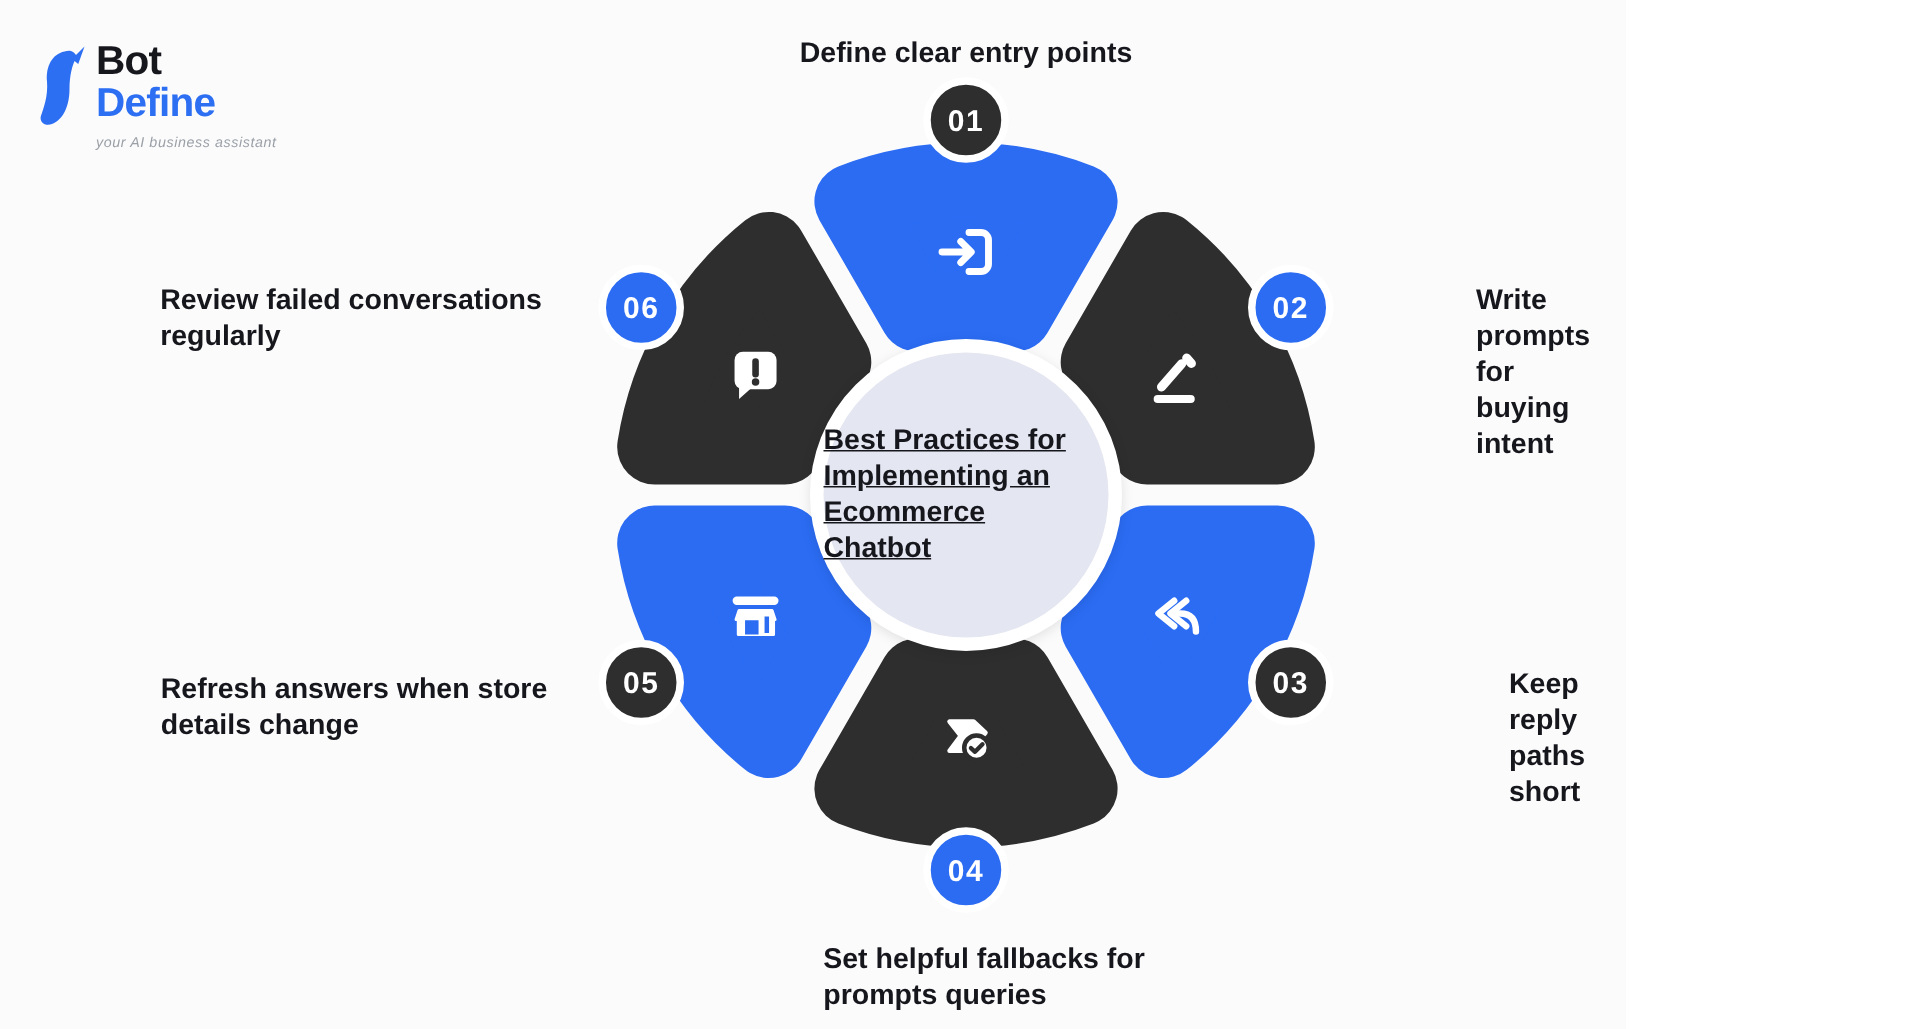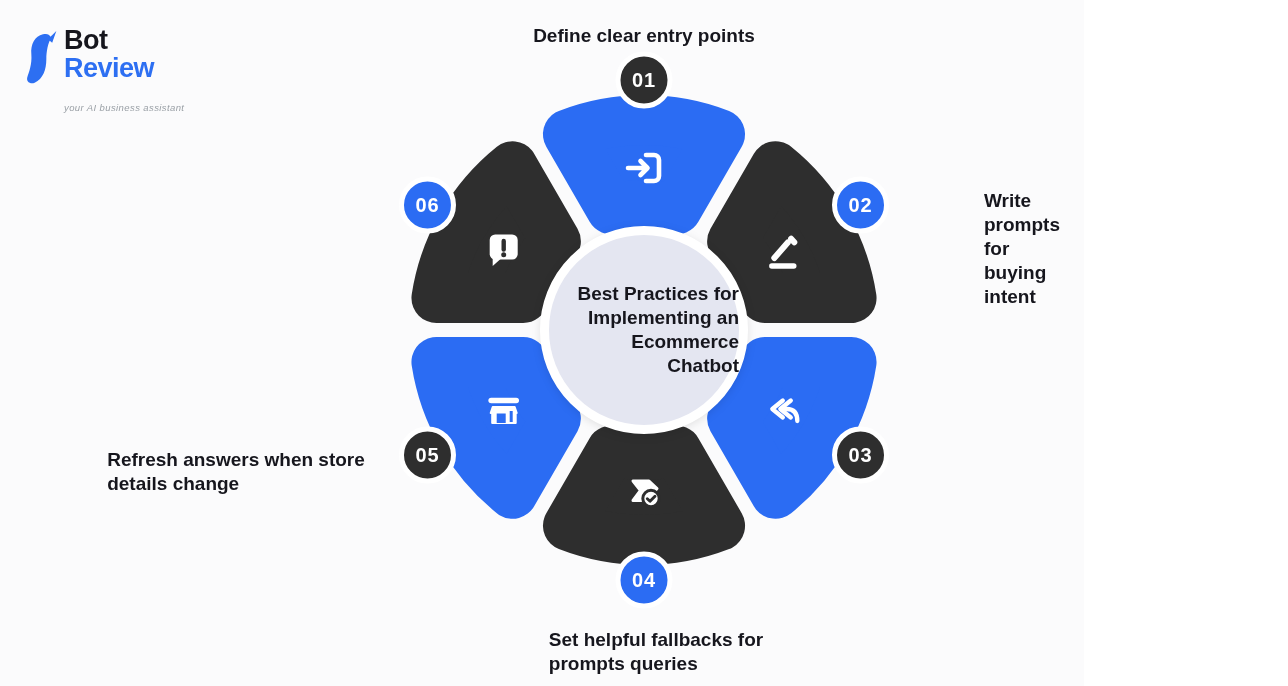--- a/index.html
+++ b/index.html
@@ -7,28 +7,28 @@
     position:relative;
     width:1084px;height:686px;
     background:#FBFBFC;
     font-family:"Liberation Sans",sans-serif;
     overflow:hidden;
   }
   
   .logo{position:absolute;left:18px;top:26px;display:flex;gap:6px;}
   .logo-text .l1{font-size:27px;font-weight:800;line-height:28px;letter-spacing:-.5px;color:#16161D;}
   .logo-text .l2{font-size:27px;font-weight:800;line-height:28px;letter-spacing:-.5px;color:#2D6FF2;}
-  .logo-text .tagline{margin-top:20px;font-size:9.5px;font-style:italic;color:#9AA0A6;letter-spacing:.4px;}
+  .logo-text .tagline{margin-top:8px;font-size:9.5px;font-style:italic;color:#9AA0A6;letter-spacing:.4px;}
   
   #flower-svg{position:absolute;left:344px;top:30px;}
   #flower-svg text{font-family:"Liberation Sans",sans-serif;font-weight:700;fill:#fff;font-size:20px;letter-spacing:1px;}
   .center-title{
     position:absolute;left:644px;top:330px;transform:translate(-50%,-50%);
-    width:190px;text-align:right;white-space:pre-line;
-    font-size:19px;font-weight:700;line-height:24px;color:#16161D;
+    width:190px;text-align:left;white-space:pre-line;
+    font-size:19px;font-weight:700;line-height:24px;color:#16161D;text-decoration:underline;
   }
   
   .petal-label{
     position:absolute;transform:translateX(-50%);
     text-align:left;white-space:pre-line;
     font-size:19px;font-weight:700;line-height:24px;color:#16161D;
   }
   .pos-1{left:644px;top:24px;}
   .pos-2{left:1022px;top:189px;}
   .pos-3{left:1032px;top:445px;}
@@ -41,21 +41,21 @@
 
 <div class="canvas">
 
   <div class="logo">
     <svg width="40" height="70" viewBox="0 0 48 84">
       <path d="M30 10 C20 12 15 22 16 34 C17 46 13 56 11 62 C10 67 15 70 20 68 C30 64 34 52 34 40 C34 30 36 20 40 14 C37 9 34 9 30 10 Z" fill="#2D6FF2"></path>
       <path d="M36 16 L46 6 L41 20 Z" fill="#2D6FF2"></path>
     </svg>
     <div class="logo-text">
       <div class="l1">Bot</div>
-      <div class="l2">Review</div>
+      <div class="l2">Define</div>
       <div class="tagline">your AI business assistant</div>
     </div>
   </div>
 
   <svg id="flower-svg" width="600" height="600" viewBox="-300 -300 600 600">
       <path d="M-32.70 -120.65 L-76.06 -195.74 A210 210 0 0 1 76.06 -195.74 L32.70 -120.65 A125 125 0 0 0 -32.70 -120.65 Z" fill="#2B6CF3" stroke="#2B6CF3" stroke-width="50" stroke-linejoin="round" stroke-linecap="round"></path>
       <path d="M88.13 -88.65 L131.49 -163.74 A210 210 0 0 1 207.55 -32.00 L120.83 -32.00 A125 125 0 0 0 88.13 -88.65 Z" fill="#2E2E2E" stroke="#2E2E2E" stroke-width="50" stroke-linejoin="round" stroke-linecap="round"></path>
       <path d="M120.83 32.00 L207.55 32.00 A210 210 0 0 1 131.49 163.74 L88.13 88.65 A125 125 0 0 0 120.83 32.00 Z" fill="#2B6CF3" stroke="#2B6CF3" stroke-width="50" stroke-linejoin="round" stroke-linecap="round"></path>
       <path d="M32.70 120.65 L76.06 195.74 A210 210 0 0 1 -76.06 195.74 L-32.70 120.65 A125 125 0 0 0 32.70 120.65 Z" fill="#2E2E2E" stroke="#2E2E2E" stroke-width="50" stroke-linejoin="round" stroke-linecap="round"></path>
       <path d="M-88.13 88.65 L-131.49 163.74 A210 210 0 0 1 -207.55 32.00 L-120.83 32.00 A125 125 0 0 0 -88.13 88.65 Z" fill="#2B6CF3" stroke="#2B6CF3" stroke-width="50" stroke-linejoin="round" stroke-linecap="round"></path>
@@ -119,18 +119,21 @@
     </svg>
 
   <div class="center-title">Best Practices for
 Implementing an
 Ecommerce
 Chatbot</div>
 
   <div class="petal-label pos-1">Define clear entry points</div>
   <div class="petal-label pos-2">Write prompts for
 buying intent</div>
+  <div class="petal-label pos-3">Keep reply paths short</div>
   <div class="petal-label pos-4">Set helpful fallbacks for
 prompts queries</div>
   <div class="petal-label pos-5">Refresh answers when store
 details change</div>
+  <div class="petal-label pos-6">Review failed conversations
+regularly</div>
 
 </div>
 
 </body></html>

